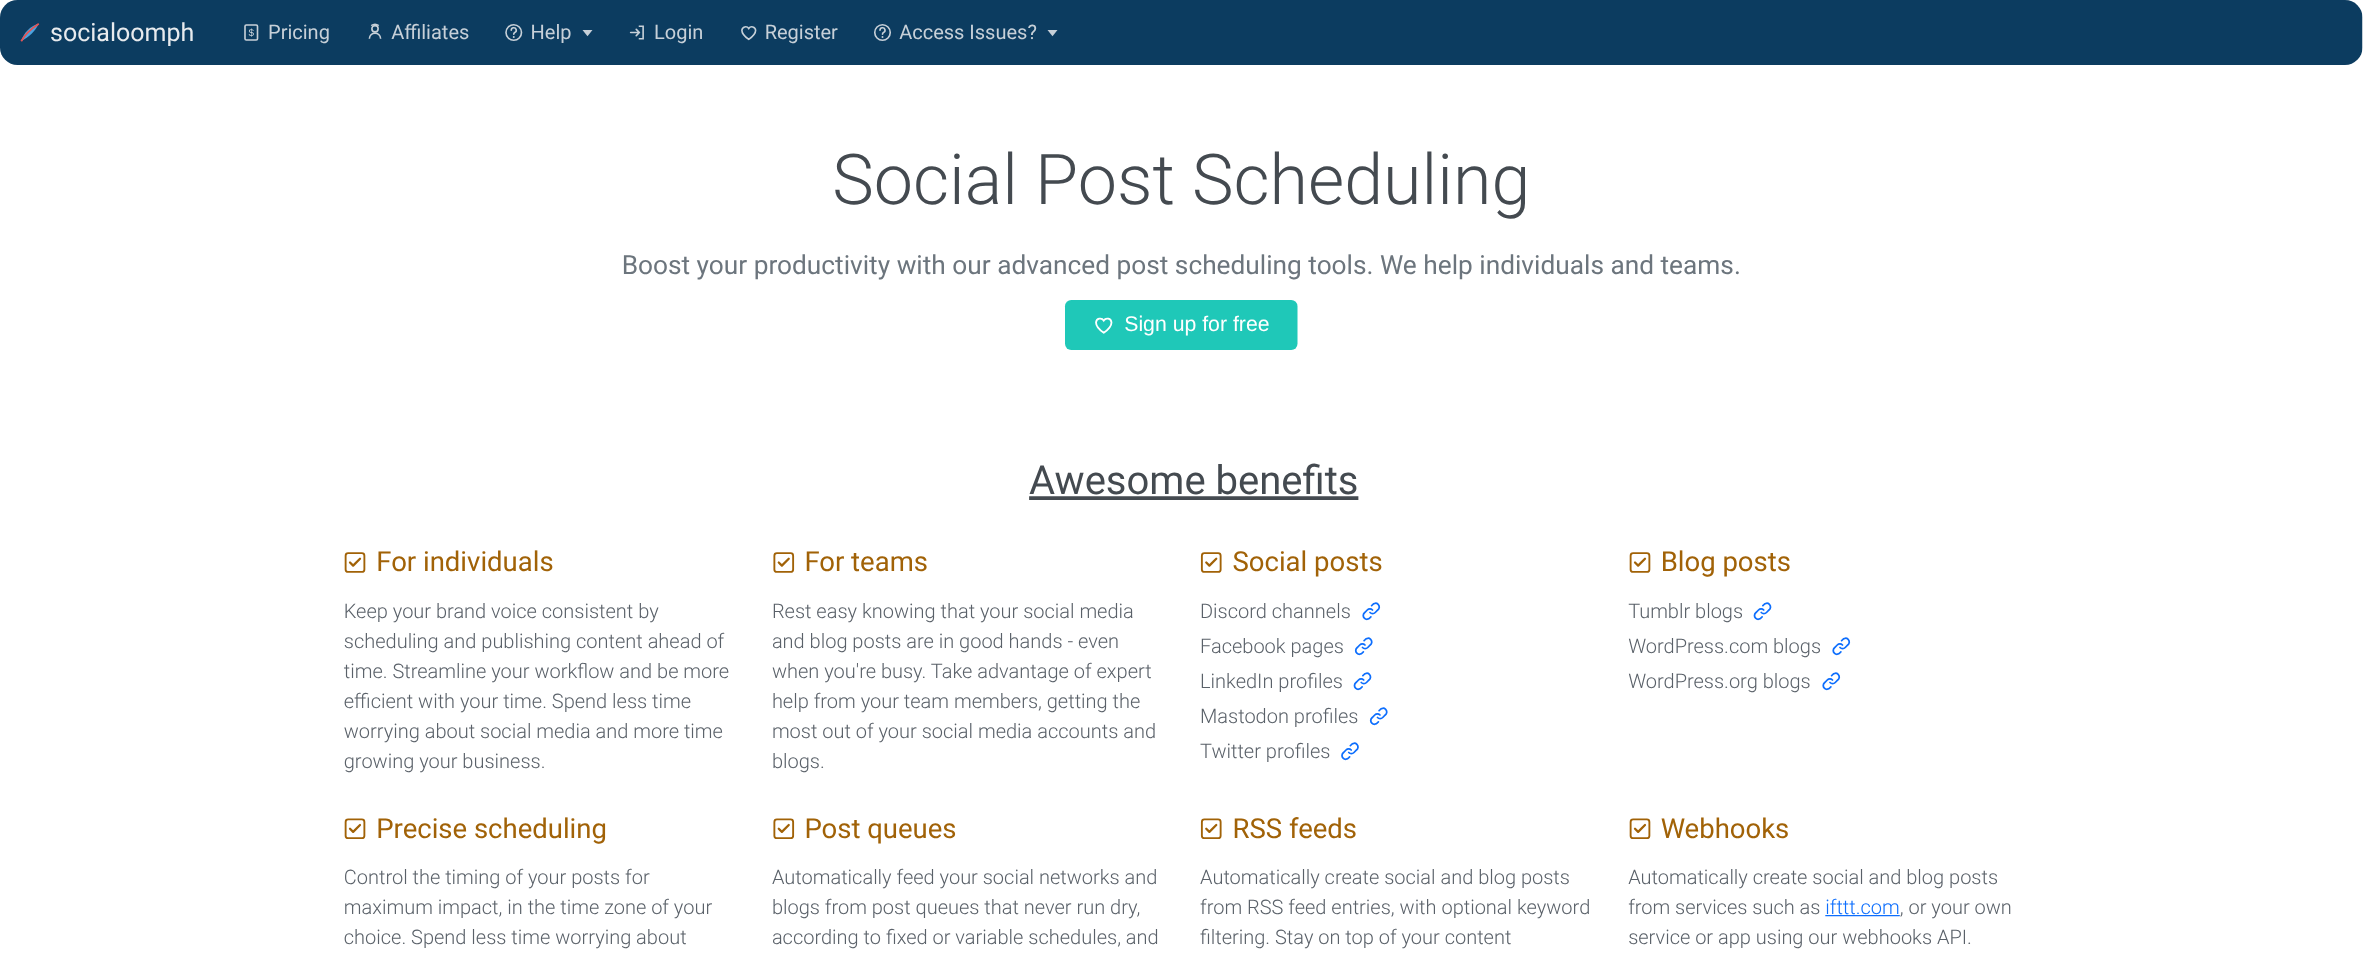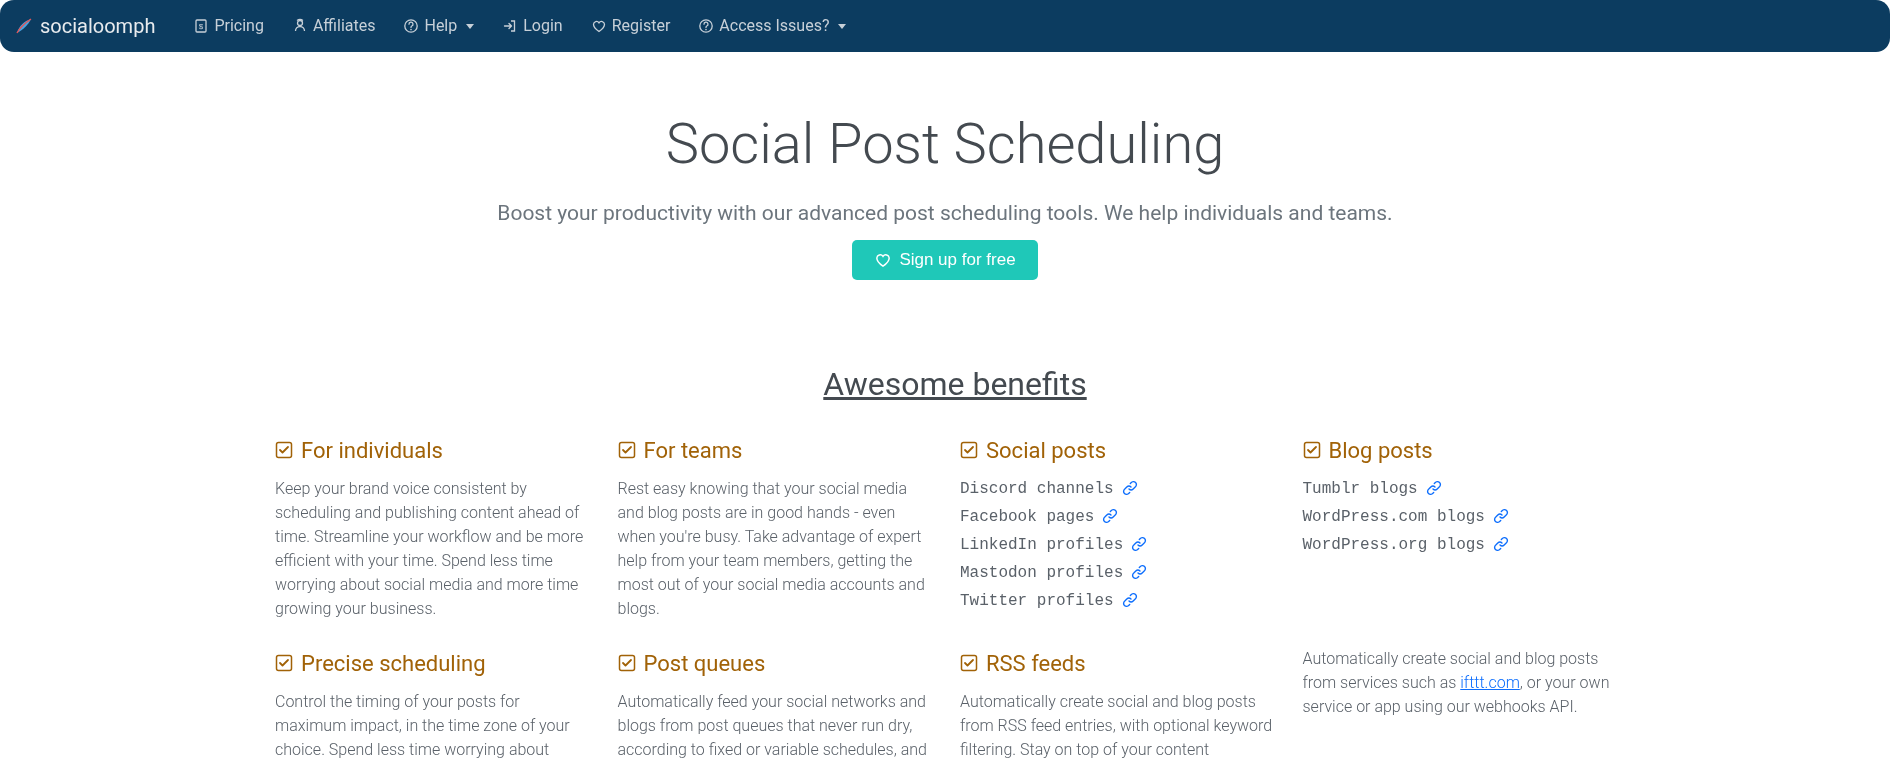--- a/index.html
+++ b/index.html
@@ -109,21 +109,20 @@
     font-weight: 300;
     color: #5a6169;
   }
   .list-row {
     display: flex;
     align-items: center;
     gap: 8px;
     margin-bottom: 4px;
     color: #5a6169;
     font-weight: 300;
-    font-family: Liberation Mono, monospace;
   }
   .link-icon { color: #0d6efd; }
   .inline-link { color: #0d6efd; text-decoration: underline; }
   svg { display: inline-block; vertical-align: middle; }
 </style>
 </head>
 <body>
 
 <svg width="0" height="0" style="position:absolute">
   <defs>
@@ -338,18 +337,24 @@
     <div class="card-title">
       <svg width="18" height="18" viewBox="0 0 18 18">
           <use href="#ic-checkbox"></use>
         </svg>
       <span>RSS feeds</span>
     </div>
     <p class="card-body">Automatically create social and blog posts from RSS feed entries, with optional keyword filtering. Stay on top of your content marketing strategy without having to do it all yourself.</p>
   </div>
 
   <div>
+    <div class="card-title">
+      <svg width="18" height="18" viewBox="0 0 18 18">
+          <use href="#ic-checkbox"></use>
+        </svg>
+      <span>Webhooks</span>
+    </div>
     <p class="card-body">
       <span>Automatically create social and blog posts from services such as </span><a href="#" class="inline-link">ifttt.com</a><span>, or your own service or app using our webhooks API.</span>
     </p>
   </div>
 
 </div>
 
 </body></html>

